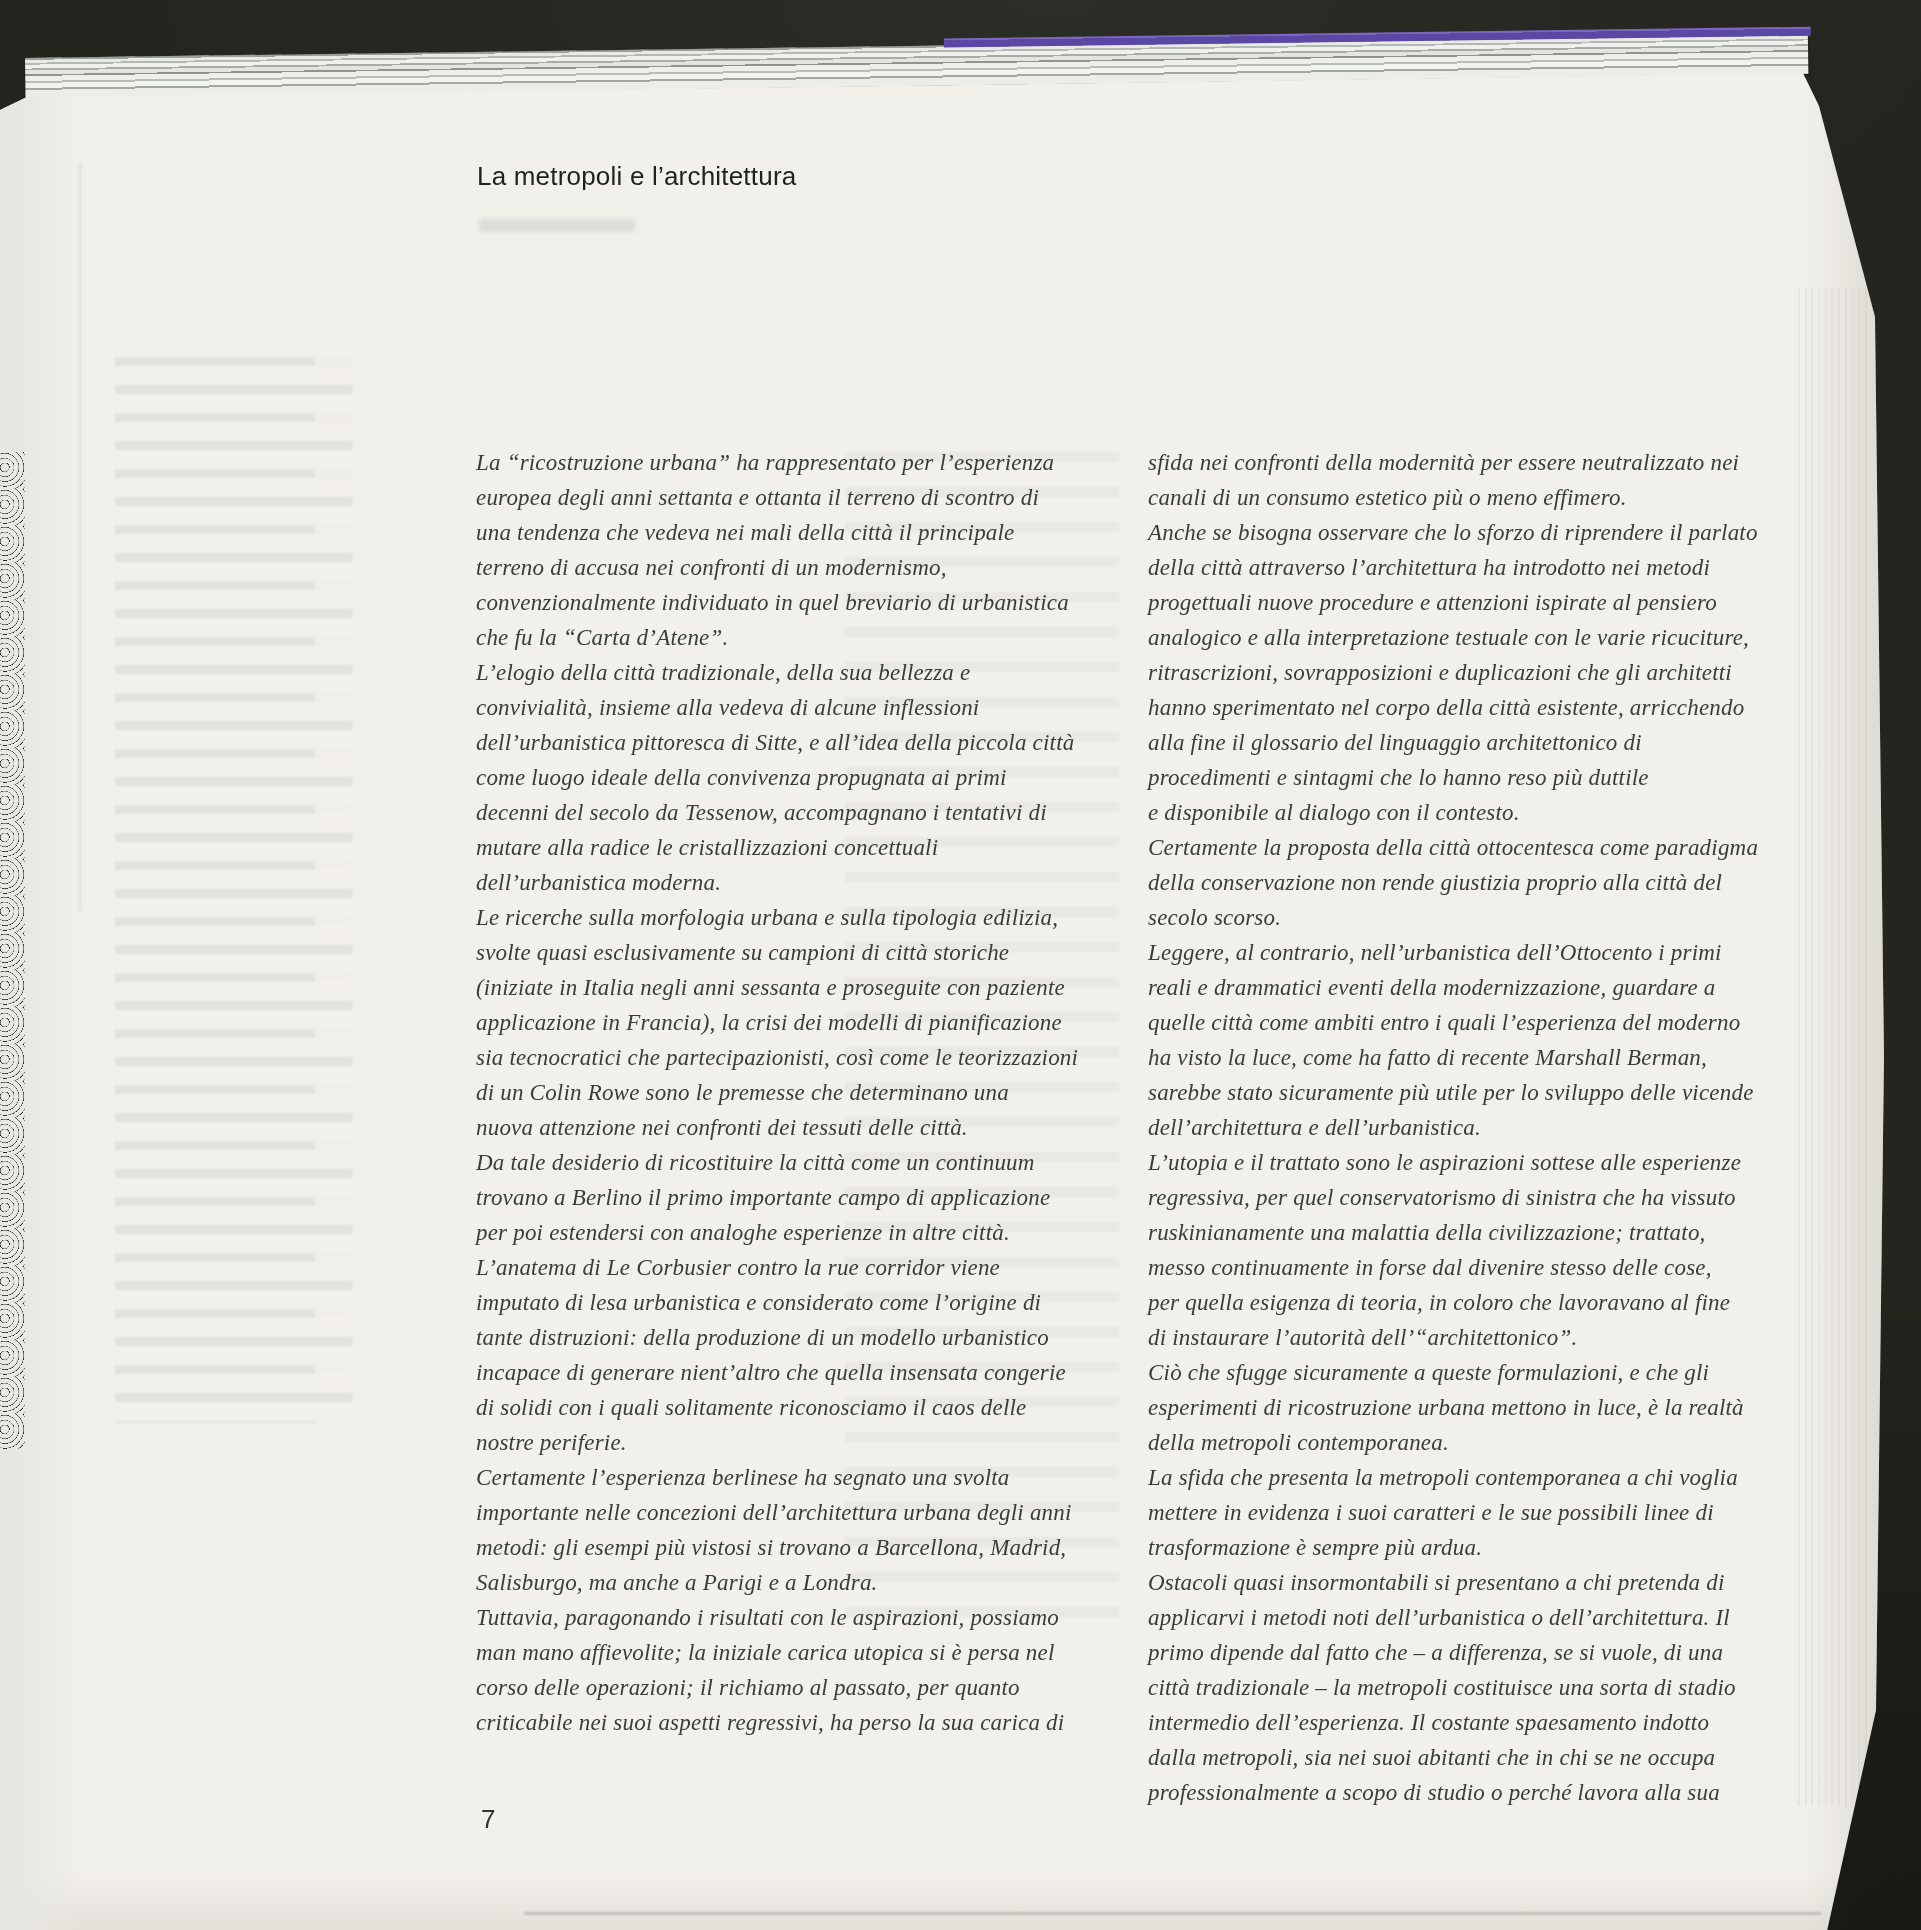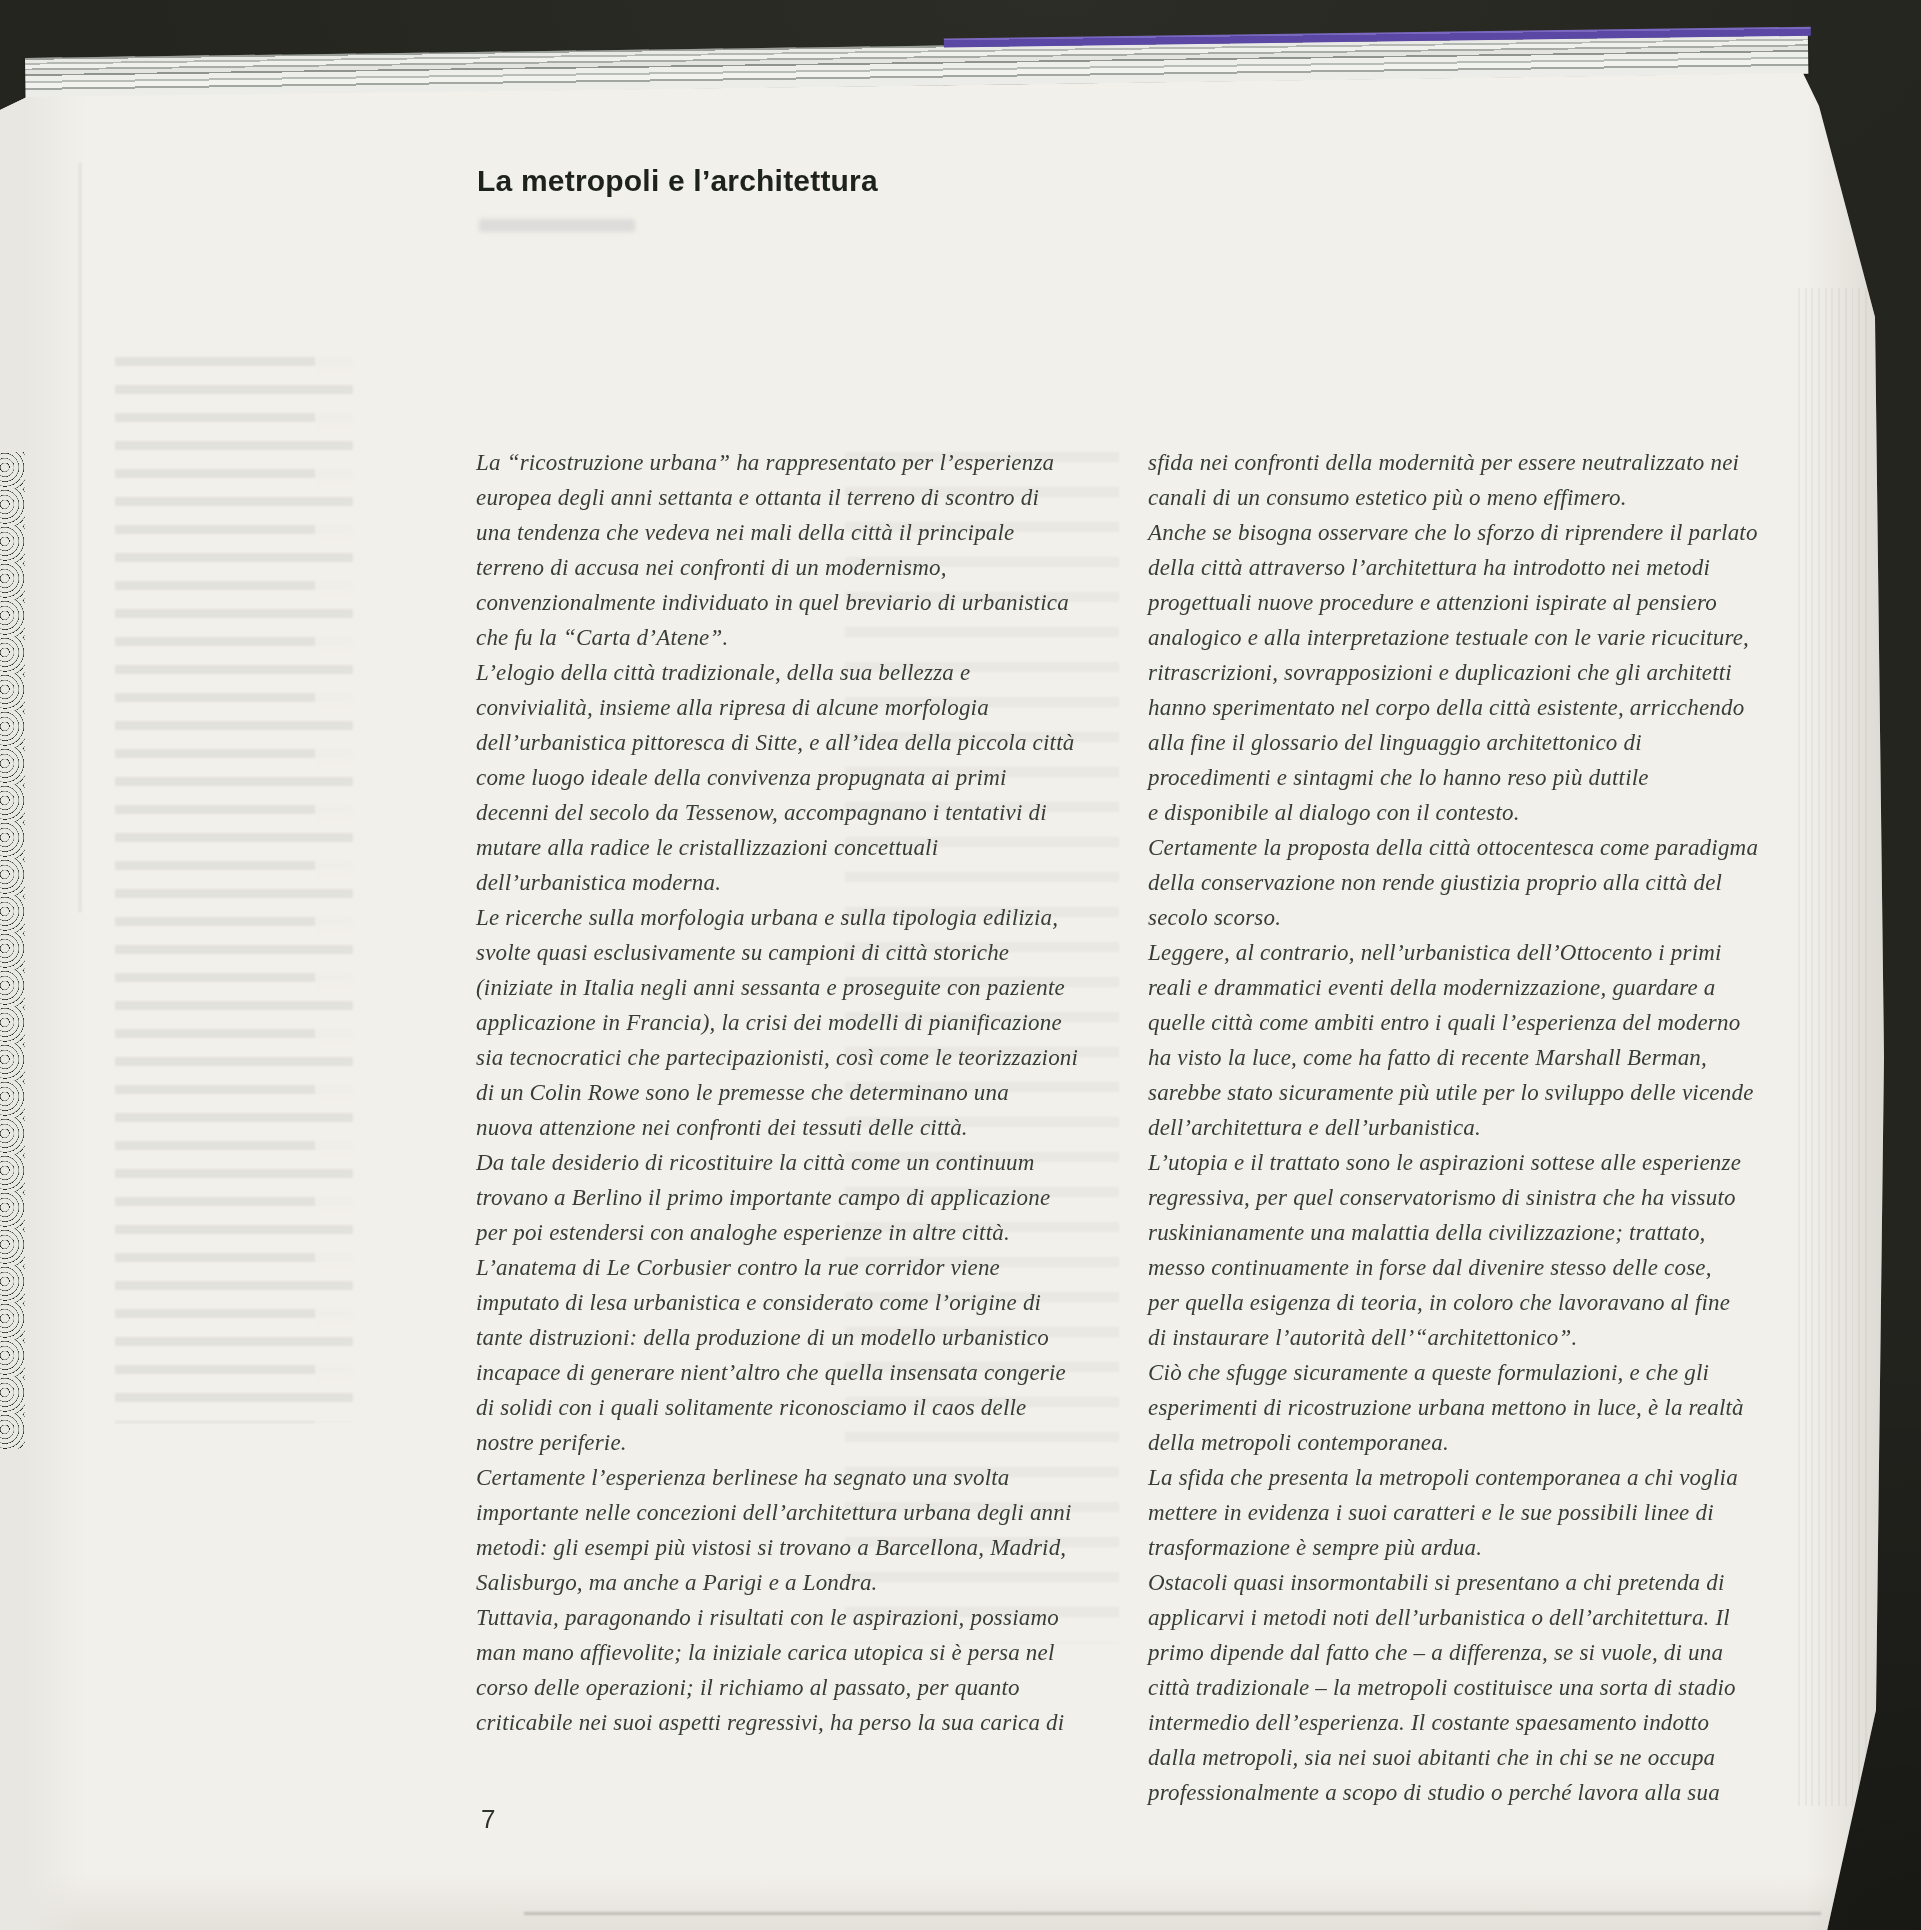--- a/index.html
+++ b/index.html
@@ -71,22 +71,22 @@
       #171915;
     background-size:25px 37px,auto;
     background-repeat:repeat-y,no-repeat;
   }
   .crease{
     position:absolute;left:79px;top:163px;width:1.9px;height:749px;
     background:rgba(205,205,200,.55);filter:blur(1px);
   }
   .title{
     position:absolute;left:477px;top:144px;
-    font-family:"Liberation Sans", sans-serif;font-weight:bold;
-    font-size:30px;letter-spacing:0.2px;color:#1d221d;white-space:nowrap;
+    font-family:"Liberation Sans", sans-serif;font-weight:normal;
+    font-size:26px;letter-spacing:0.2px;color:#1d221d;white-space:nowrap;
   }
   .author-imprint{
     position:absolute;left:479px;top:219px;width:156px;height:12.5px;
     background:rgba(168,170,177,.28);filter:blur(2.1px);border-radius:2.9px;
   }
   .col{
     position:absolute;top:445px;
     font-style:italic;font-size:23px;line-height:35px;color:#383d38;
     letter-spacing:0.2px;
   }
@@ -123,21 +123,21 @@
     <div class="author-imprint"></div>
 
     <div class="col col-left">
         <div class="tline">La “ricostruzione urbana” ha rappresentato per l’esperienza</div>
         <div class="tline">europea degli anni settanta e ottanta il terreno di scontro di</div>
         <div class="tline">una tendenza che vedeva nei mali della città il principale</div>
         <div class="tline">terreno di accusa nei confronti di un modernismo,</div>
         <div class="tline">convenzionalmente individuato in quel breviario di urbanistica</div>
         <div class="tline">che fu la “Carta d’Atene”.</div>
         <div class="tline">L’elogio della città tradizionale, della sua bellezza e</div>
-        <div class="tline">convivialità, insieme alla ripresa di alcune morfologia</div>
+        <div class="tline">convivialità, insieme alla vedeva di alcune inflessioni</div>
         <div class="tline">dell’urbanistica pittoresca di Sitte, e all’idea della piccola città</div>
         <div class="tline">come luogo ideale della convivenza propugnata ai primi</div>
         <div class="tline">decenni del secolo da Tessenow, accompagnano i tentativi di</div>
         <div class="tline">mutare alla radice le cristallizzazioni concettuali</div>
         <div class="tline">dell’urbanistica moderna.</div>
         <div class="tline">Le ricerche sulla morfologia urbana e sulla tipologia edilizia,</div>
         <div class="tline">svolte quasi esclusivamente su campioni di città storiche</div>
         <div class="tline">(iniziate in Italia negli anni sessanta e proseguite con paziente</div>
         <div class="tline">applicazione in Francia), la crisi dei modelli di pianificazione</div>
         <div class="tline">sia tecnocratici che partecipazionisti, così come le teorizzazioni</div>

